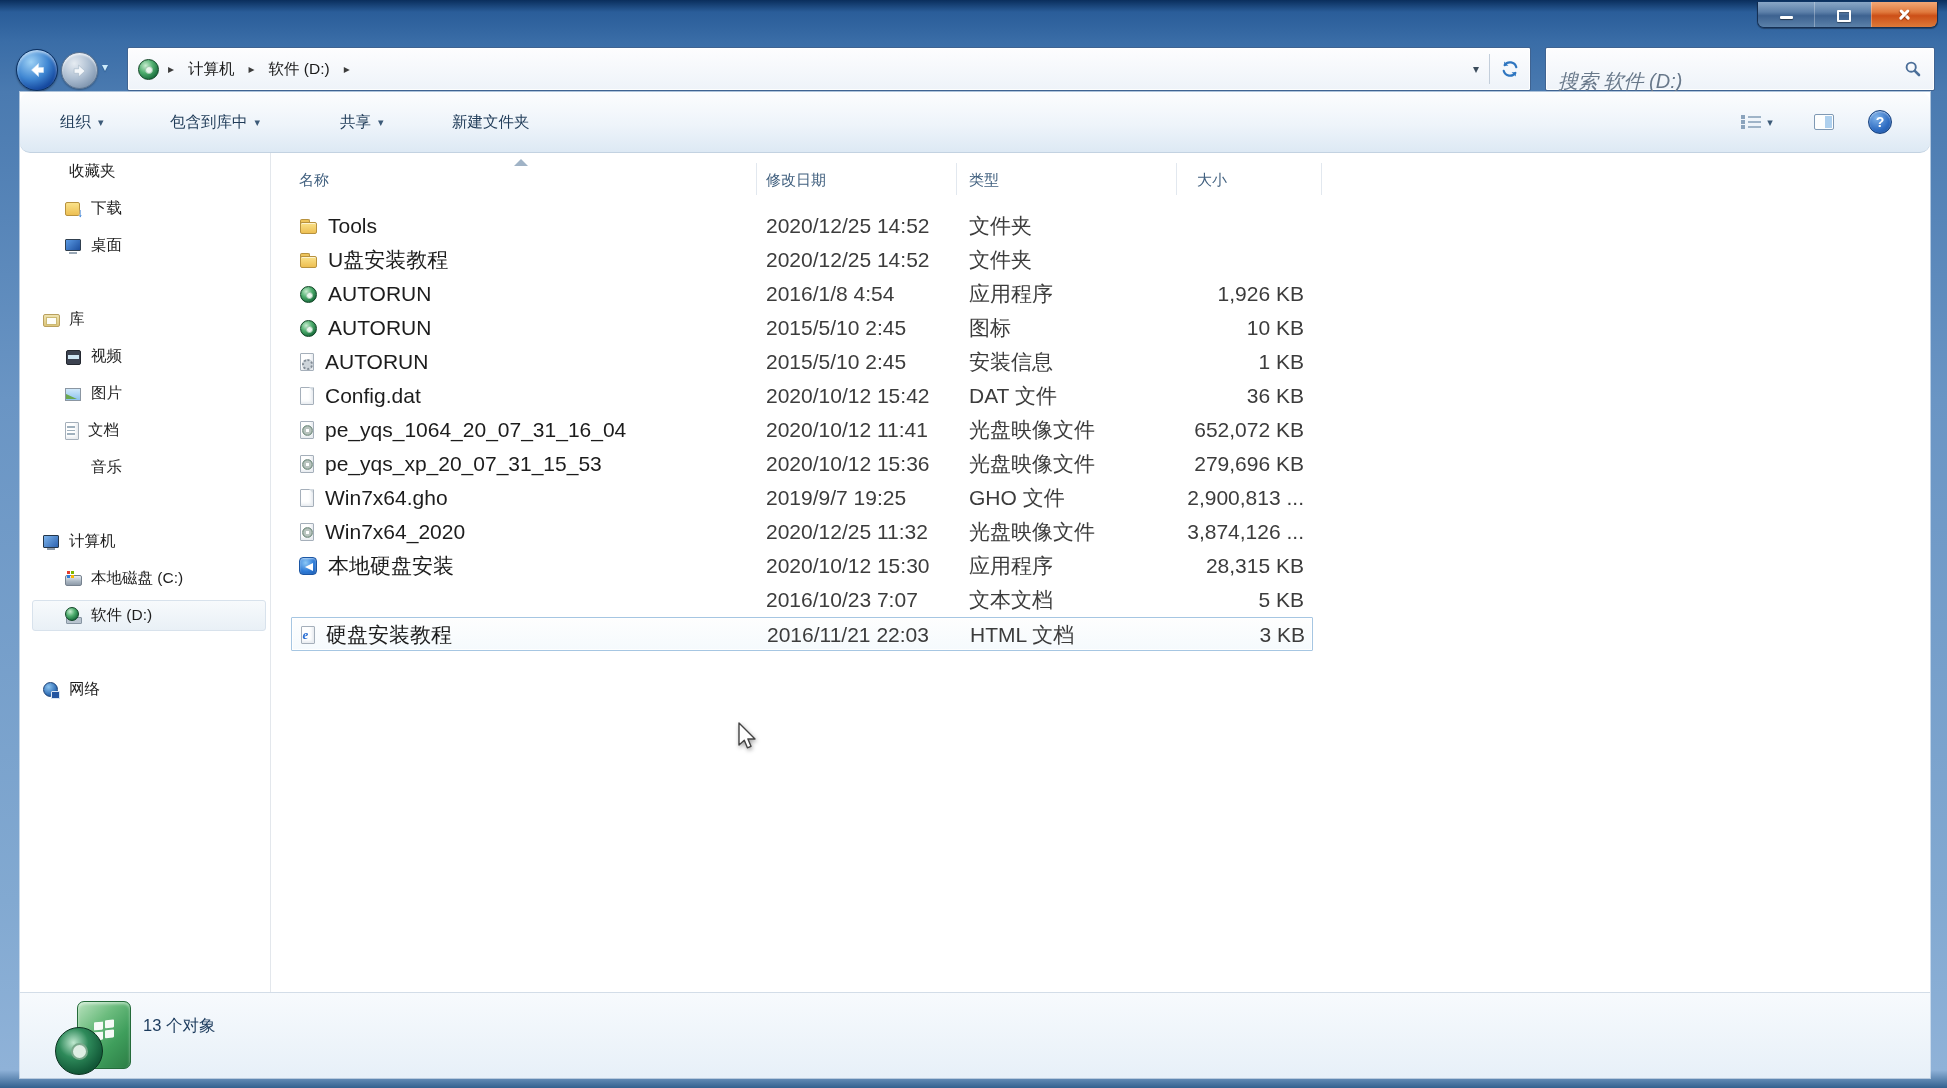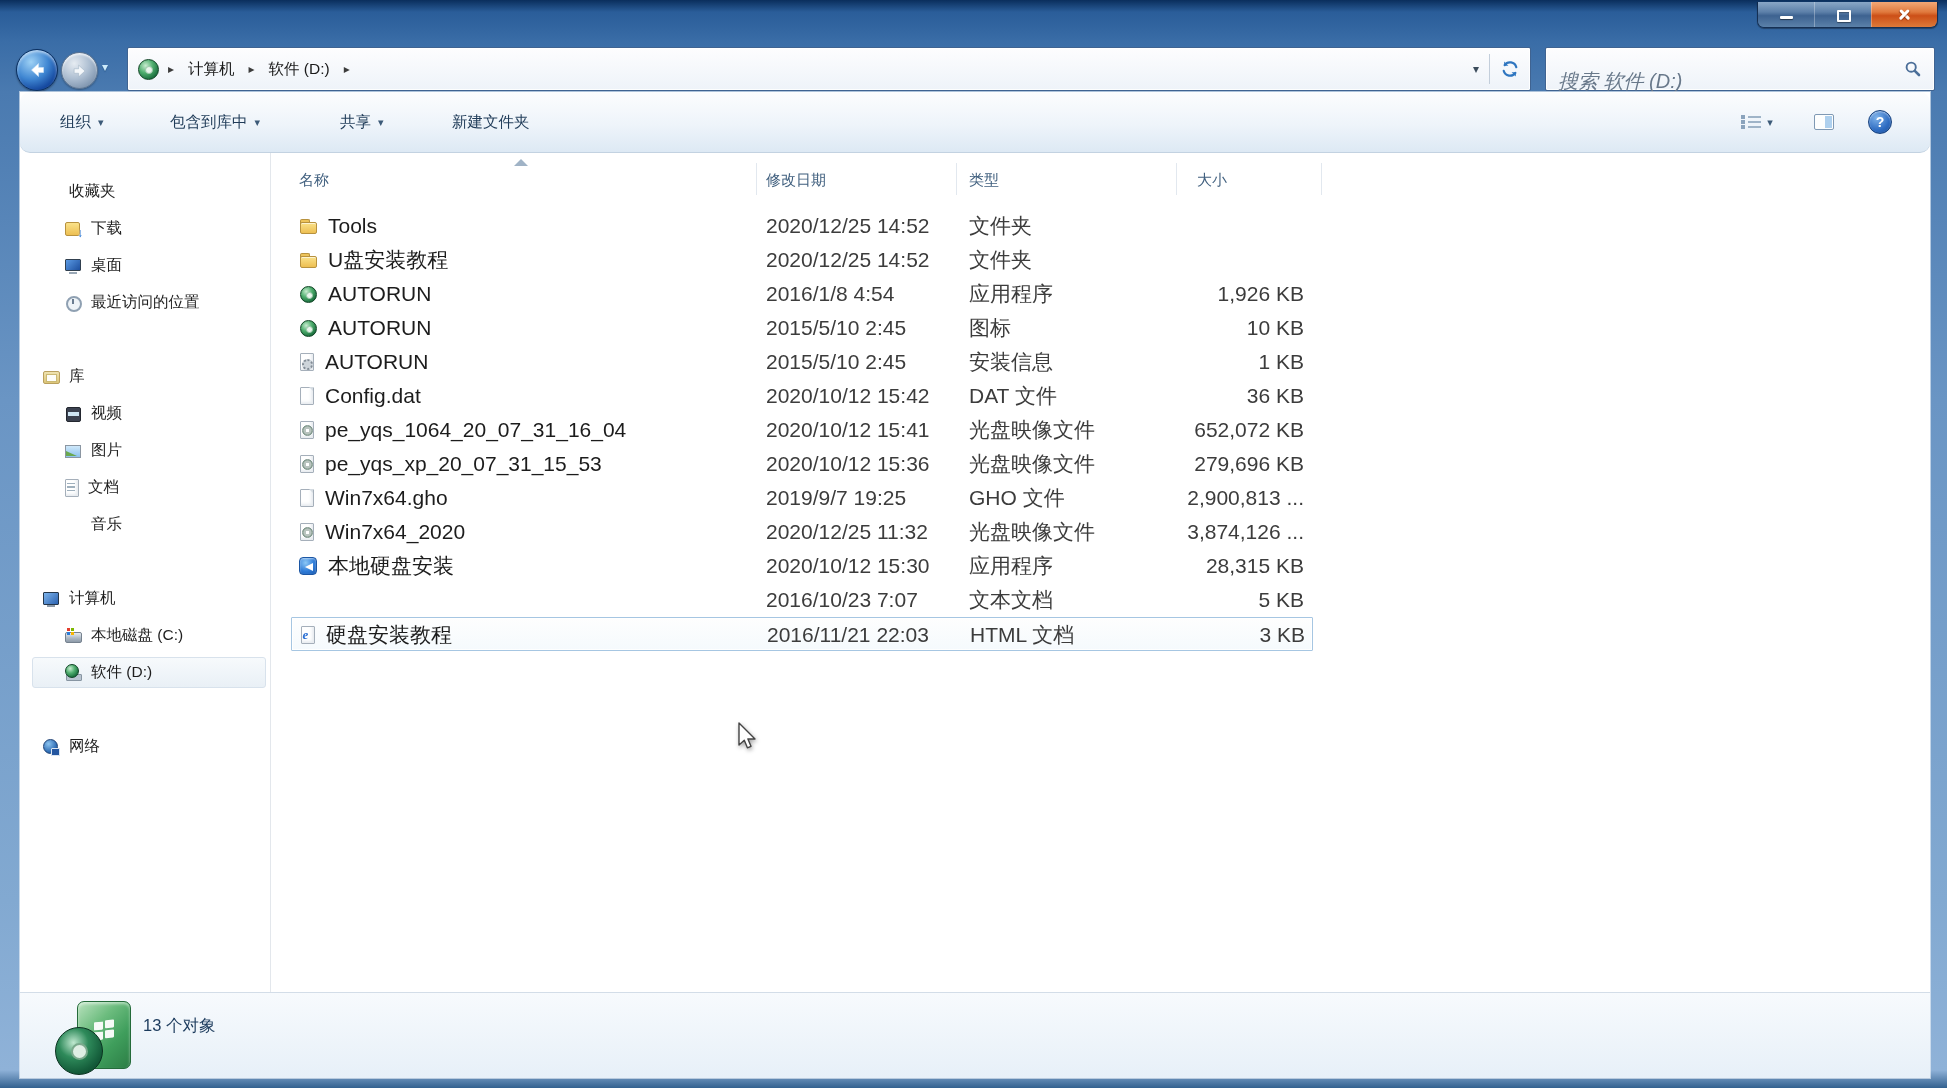--- a/index.html
+++ b/index.html
@@ -59,21 +59,21 @@
   .tb-right{position:absolute;right:0;top:0;height:100%;}
   .tbr-btn{position:absolute;top:14px;height:32px;display:flex;align-items:center;justify-content:center;}
   .btn-views{right:150px;width:46px;gap:6px;}
   .btn-views .dd{font-size:11px;color:#3c5a78;}
   .btn-preview{right:88px;width:36px;}
   .btn-help{right:34px;width:32px;}
   .help-circle{width:22px;height:22px;border-radius:50%;background:radial-gradient(circle at 35% 30%,#7fb3ea,#2e6cc2 60%,#1a4c96);
     border:1px solid #16417e;color:#fff;font-size:14px;font-weight:bold;display:flex;align-items:center;justify-content:center;box-shadow:inset 0 1px 2px rgba(255,255,255,.6);}
   
   .main{position:absolute;left:0;top:61px;right:0;bottom:86px;background:#fff;}
-  .sidebar{position:absolute;left:0;top:0;bottom:0;width:250px;padding-top:20px;box-sizing:border-box;}
+  .sidebar{position:absolute;left:0;top:0;bottom:0;width:250px;box-sizing:border-box;}
   .side-sep{position:absolute;left:250px;top:0;bottom:0;width:1px;background:#e3e7ec;}
   .side-group + .side-group{margin-top:37px;}
   .side-row{height:37px;display:flex;align-items:center;gap:9px;padding-left:44px;position:relative;font-size:15.5px;color:#1e1e1e;}
   .side-row.grouphead{padding-left:22px;}
   .side-row.selected:before{content:'';position:absolute;left:12px;right:4px;top:3px;bottom:3px;border-radius:3px;
     background:linear-gradient(180deg,#f7fafc,#e9f0f6);border:1px solid #d8e2ec;z-index:0;}
   .side-row > *{position:relative;z-index:1;}
   
   .files{position:absolute;left:251px;top:0;right:0;bottom:0;background:#fff;}
   .fheader{position:absolute;left:0;top:4px;right:0;height:46px;}
@@ -307,24 +307,20 @@
                 <div class="side-row">
                   <span class="ic ic16 download-folder-icon"></span>
                   <span>下载</span>
                 </div>
 
                 <div class="side-row">
                   <span class="ic ic16 desktop-icon"></span>
                   <span>桌面</span>
                 </div>
 
-                <div class="side-row">
-                  <span class="ic ic16 recent-places-icon"></span>
-                  <span>最近访问的位置</span>
-                </div>
               </div>
           </div>
 
           <div class="side-group">
             <div class="side-row grouphead">
               <span class="ic ic16 libraries-icon"></span>
               <span>库</span>
             </div>
             <div>
 
@@ -453,21 +449,21 @@
               <span class="fcell fdate">2020/10/12 15:42</span>
               <span class="fcell ftype">DAT 文件</span>
               <span class="fcell fsize">36 KB</span>
             </div>
 
             <div class="frow">
               <span class="fcell fname">
                 <span class="ic disc-image-icon"></span>
                 <span>pe_yqs_1064_20_07_31_16_04</span>
               </span>
-              <span class="fcell fdate">2020/10/12 15:41</span>
+              <span class="fcell fdate">2020/10/12 11:41</span>
               <span class="fcell ftype">光盘映像文件</span>
               <span class="fcell fsize">652,072 KB</span>
             </div>
 
             <div class="frow">
               <span class="fcell fname">
                 <span class="ic disc-image-icon"></span>
                 <span>pe_yqs_xp_20_07_31_15_53</span>
               </span>
               <span class="fcell fdate">2020/10/12 15:36</span>

